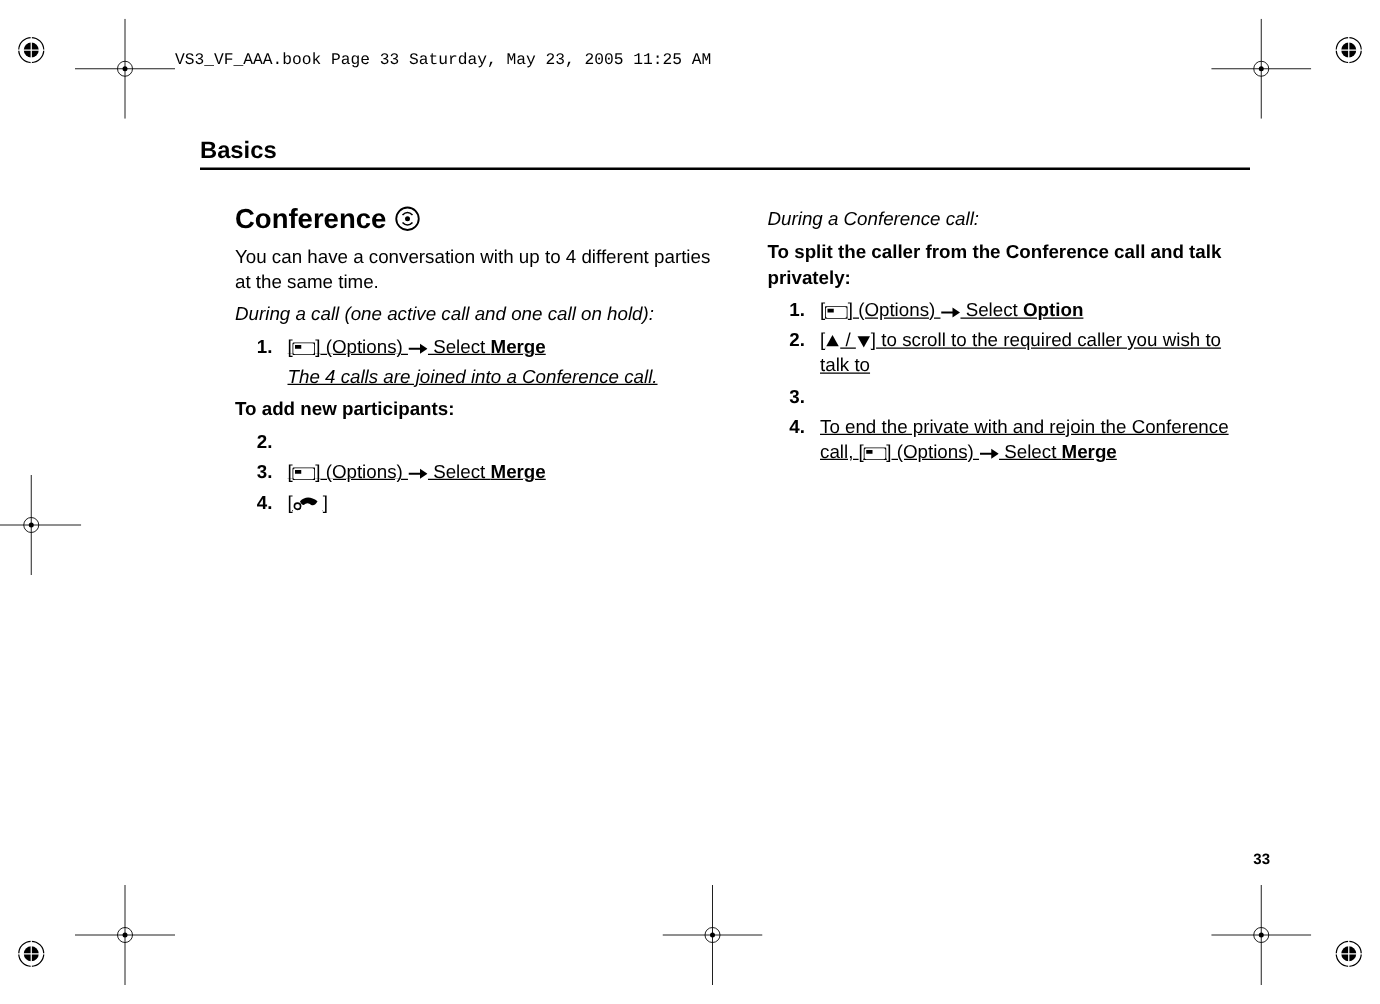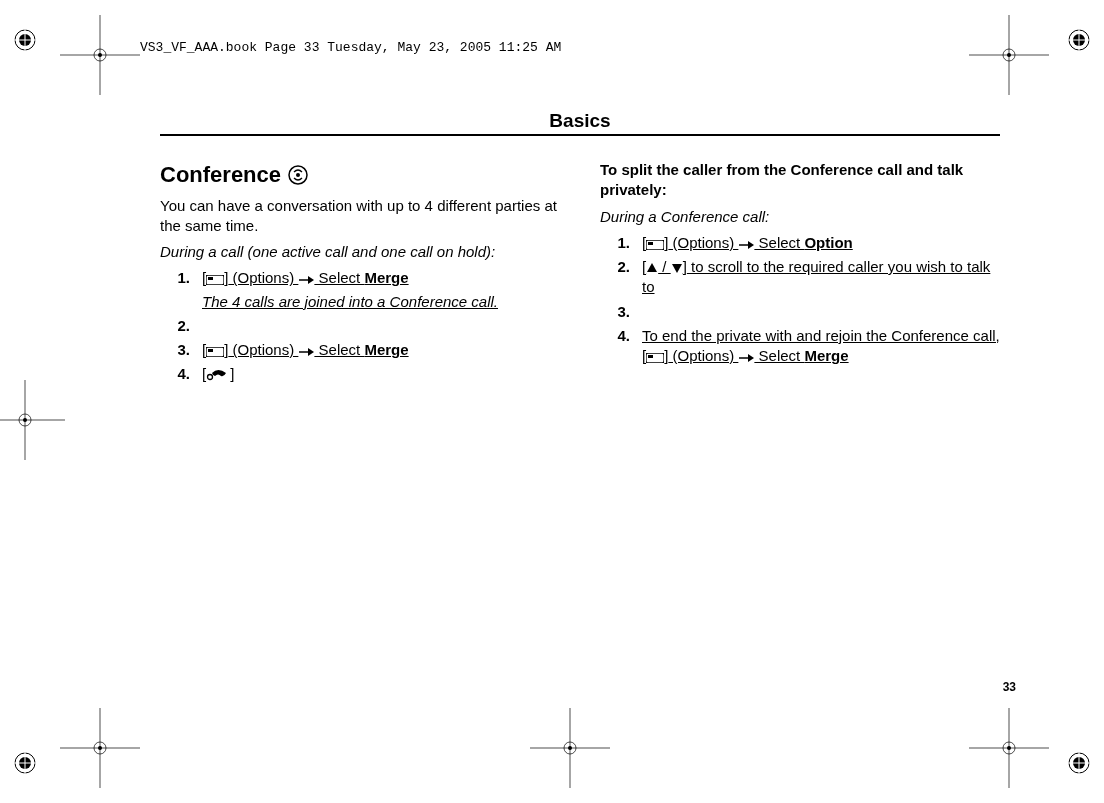--- a/index.html
+++ b/index.html
@@ -20,30 +20,31 @@
     width: 840px;
   }
   .header-line {
     font-family: "Courier New", monospace;
     font-size: 13px;
     position: absolute;
     left: 140px;
     top: 40px;
   }
   .section-title {
-    text-align: center;
+    text-align: left;
     font-weight: bold;
     font-size: 19px;
     border-bottom: 2px solid #000;
     padding-bottom: 2px;
     margin-bottom: 24px;
   }
   .cols {
     display: flex;
     gap: 40px;
+    margin-left: 28px;
   }
   .col {
     width: 400px;
     font-size: 15px;
     line-height: 1.35;
   }
   .conf-title {
     font-size: 22px;
     font-weight: bold;
     margin-bottom: 6px;
@@ -146,21 +147,21 @@
     <circle cx="40" cy="40" r="6" fill="none" stroke="#000" stroke-width="0.7"></circle>
     <circle cx="40" cy="40" r="2" fill="#000"></circle>
   </svg>
 <svg class="reg" style="left:-15px;top:380px" width="80" height="80">
     <line x1="40" y1="0" x2="40" y2="80" stroke="#000" stroke-width="0.7"></line>
     <line x1="0" y1="40" x2="80" y2="40" stroke="#000" stroke-width="0.7"></line>
     <circle cx="40" cy="40" r="6" fill="none" stroke="#000" stroke-width="0.7"></circle>
     <circle cx="40" cy="40" r="2" fill="#000"></circle>
   </svg>
 
-<div class="header-line">VS3_VF_AAA.book  Page 33  Tuesday, May 23, 2005  11:25 AM</div>
+<div class="header-line">VS3_VF_AAA.book  Page 33  Saturday, May 23, 2005  11:25 AM</div>
 
 <div class="page">
   <div class="section-title">Basics</div>
 
   <div class="cols">
 
     <div class="col">
       <div class="conf-title">
         <span>Conference</span>
         <svg class="inline-icon" width="22" height="22">
@@ -180,20 +181,21 @@
               <rect x="0" y="0" width="18" height="10" rx="2" fill="none" stroke="#000" stroke-width="1.3"></rect>
               <rect x="2" y="2" width="5" height="3" fill="#000"></rect>
             </svg>]<span> (Options) </span><svg class="inline-icon" width="16" height="10">
               <line x1="1" y1="5" x2="13" y2="5" stroke="#000" stroke-width="1.5"></line>
               <polygon points="10,1 16,5 10,9" fill="#000"></polygon>
             </svg><span> Select </span><span class="bold">Merge</span>
           <div class="italic" style="margin-top:3px">The 4 calls are joined into a Conference call.</div>
         </div>
       </div>
 
+      <div class="sub bold">To add new participants:</div>
 
       <div class="step">
         <div class="step-num">2.</div>
       </div>
 
       <div class="step">
         <div class="step-num">3.</div>
         <div class="step-body">
           [<svg class="inline-icon" width="18" height="10">
               <rect x="0" y="0" width="18" height="10" rx="2" fill="none" stroke="#000" stroke-width="1.3"></rect>
@@ -211,22 +213,22 @@
         <div class="step-body">
           [<svg class="inline-icon" width="24" height="14">
               <circle cx="4" cy="10" r="2.5" fill="none" stroke="#000" stroke-width="1.3"></circle>
               <path d="M6 6 q6 -6 14 0 q-2 4 -5 3 q-3 -3 -6 0 q-2 0 -3 -3 z" fill="#000"></path>
             </svg>]
         </div>
       </div>
     </div>
 
     <div class="col">
+      <div class="sub italic">During a Conference call:</div>
       <div class="sub bold" style="margin-top:0">To split the caller from the Conference call and talk privately:</div>
-      <div class="sub italic">During a Conference call:</div>
 
       <div class="step">
         <div class="step-num">1.</div>
         <div class="step-body">
           [<svg class="inline-icon" width="18" height="10">
               <rect x="0" y="0" width="18" height="10" rx="2" fill="none" stroke="#000" stroke-width="1.3"></rect>
               <rect x="2" y="2" width="5" height="3" fill="#000"></rect>
             </svg>]<span> (Options) </span><svg class="inline-icon" width="16" height="10">
               <line x1="1" y1="5" x2="13" y2="5" stroke="#000" stroke-width="1.5"></line>
               <polygon points="10,1 16,5 10,9" fill="#000"></polygon>

